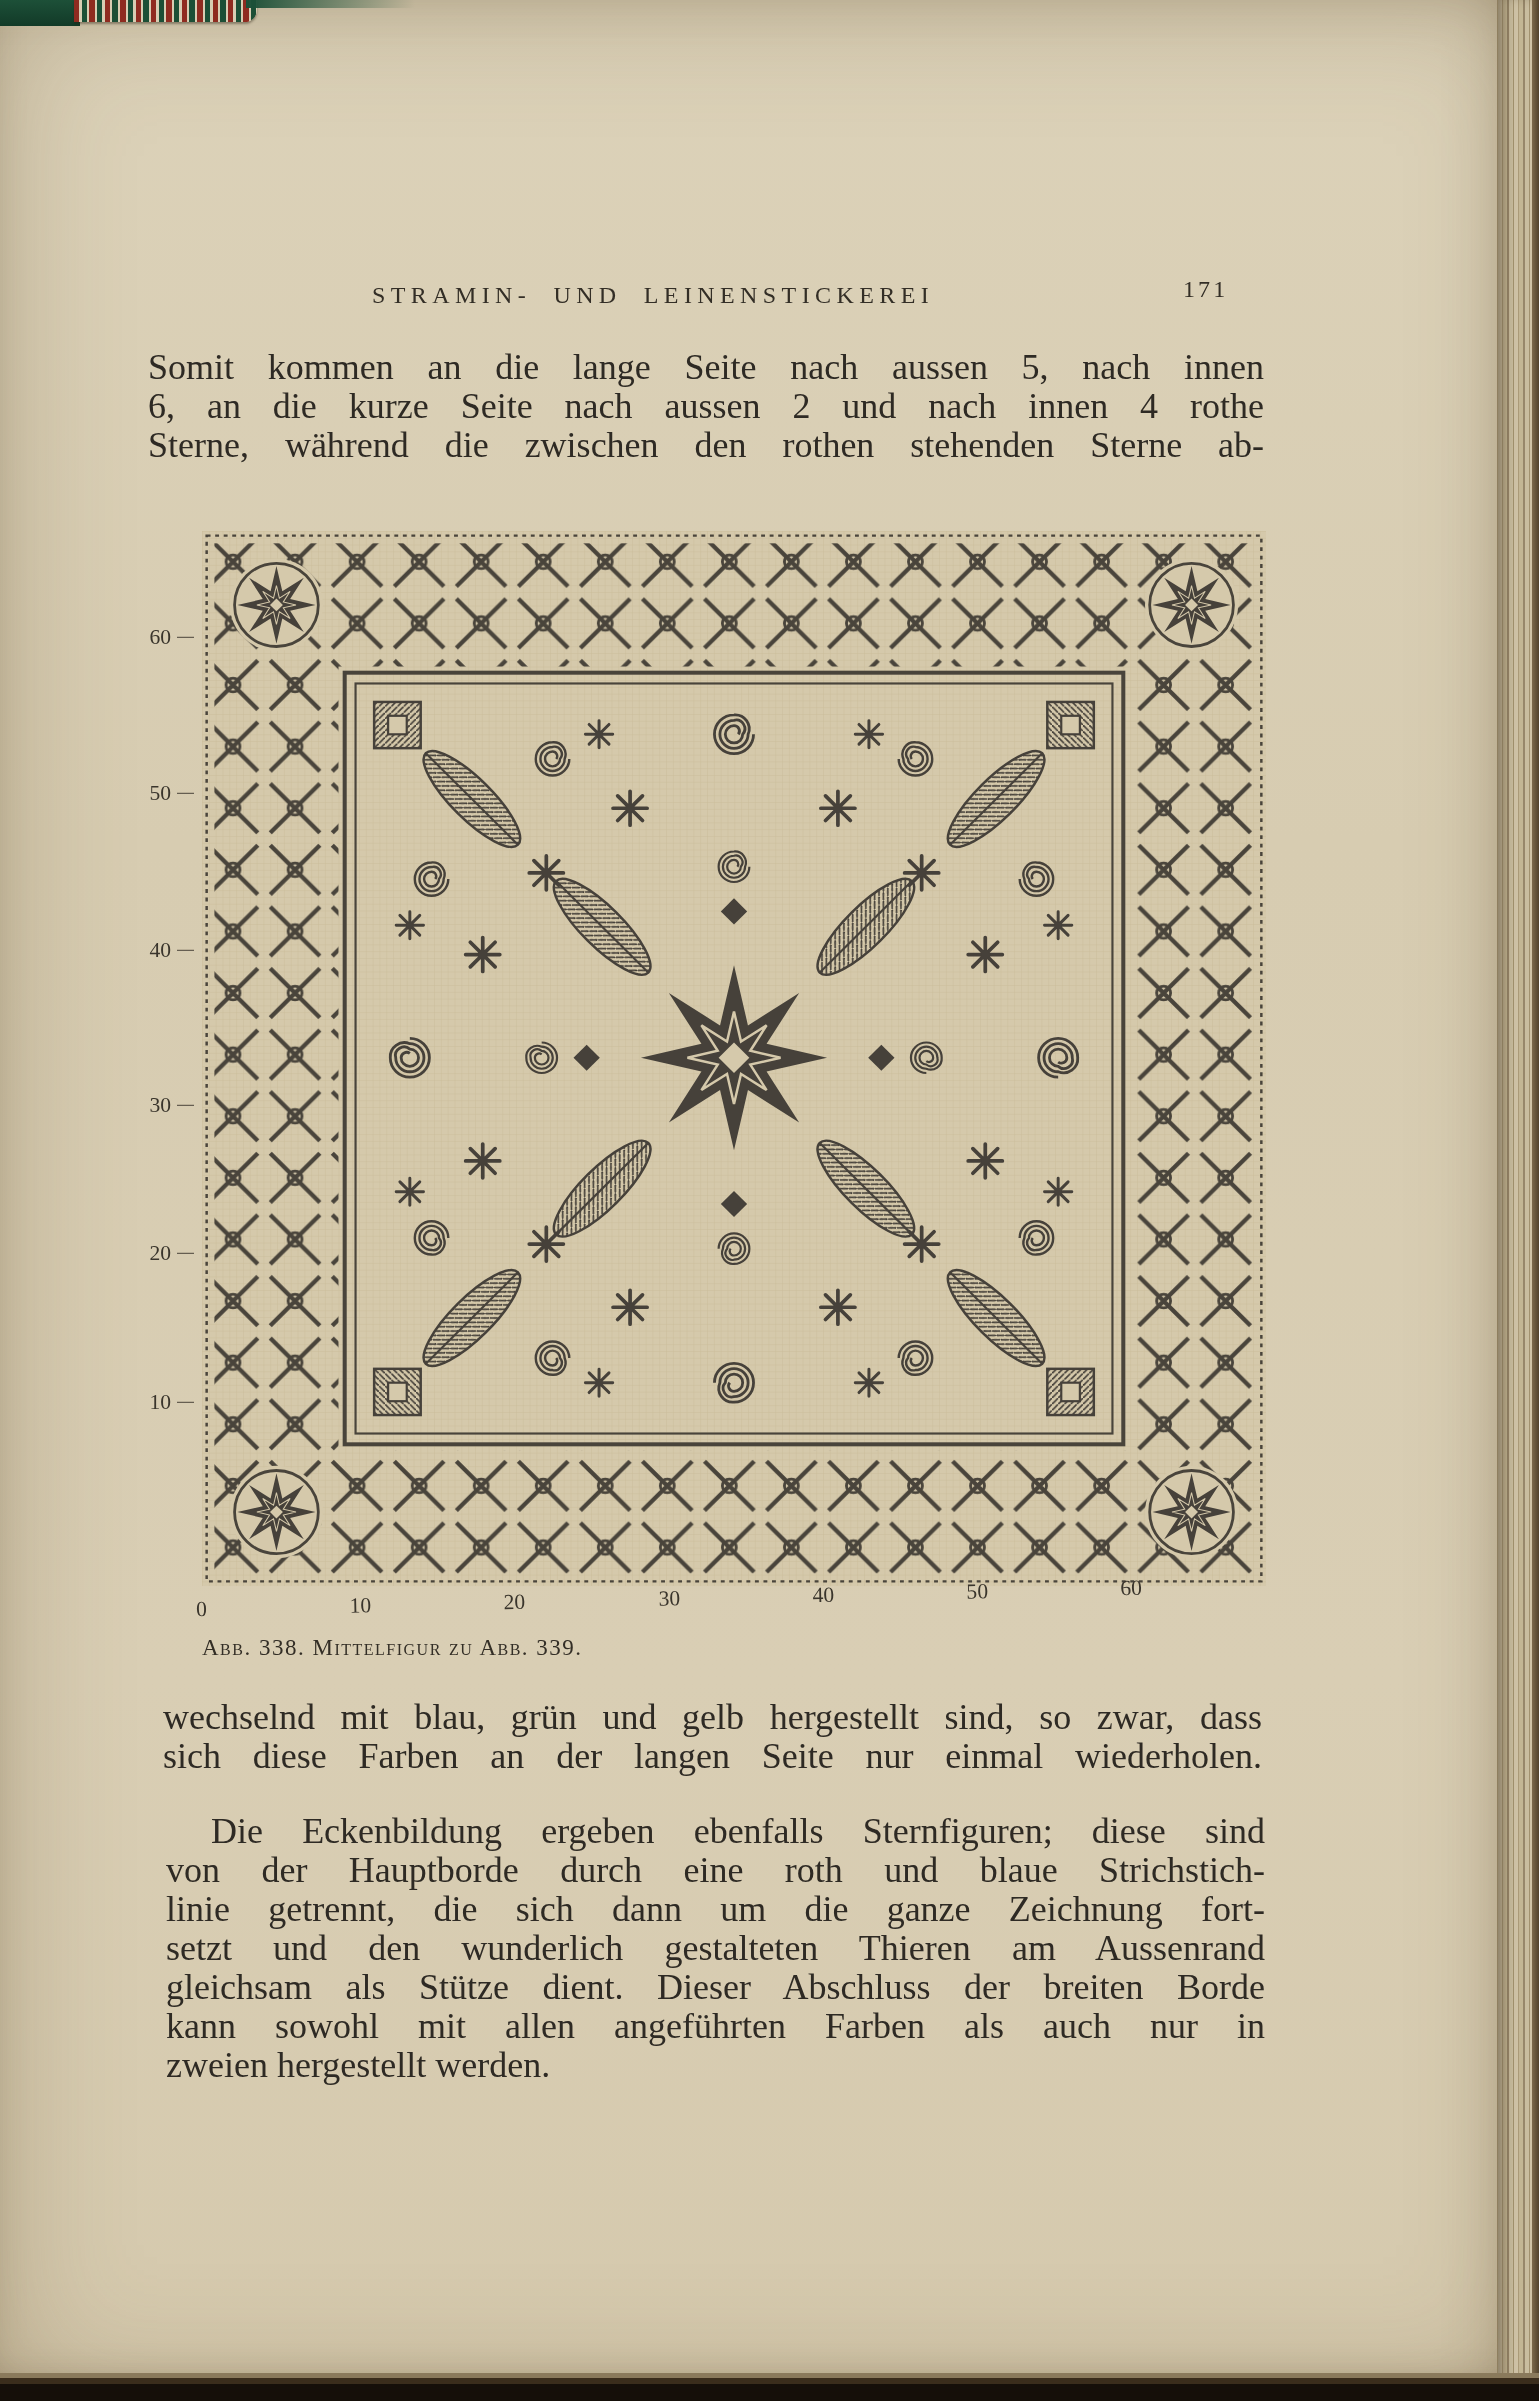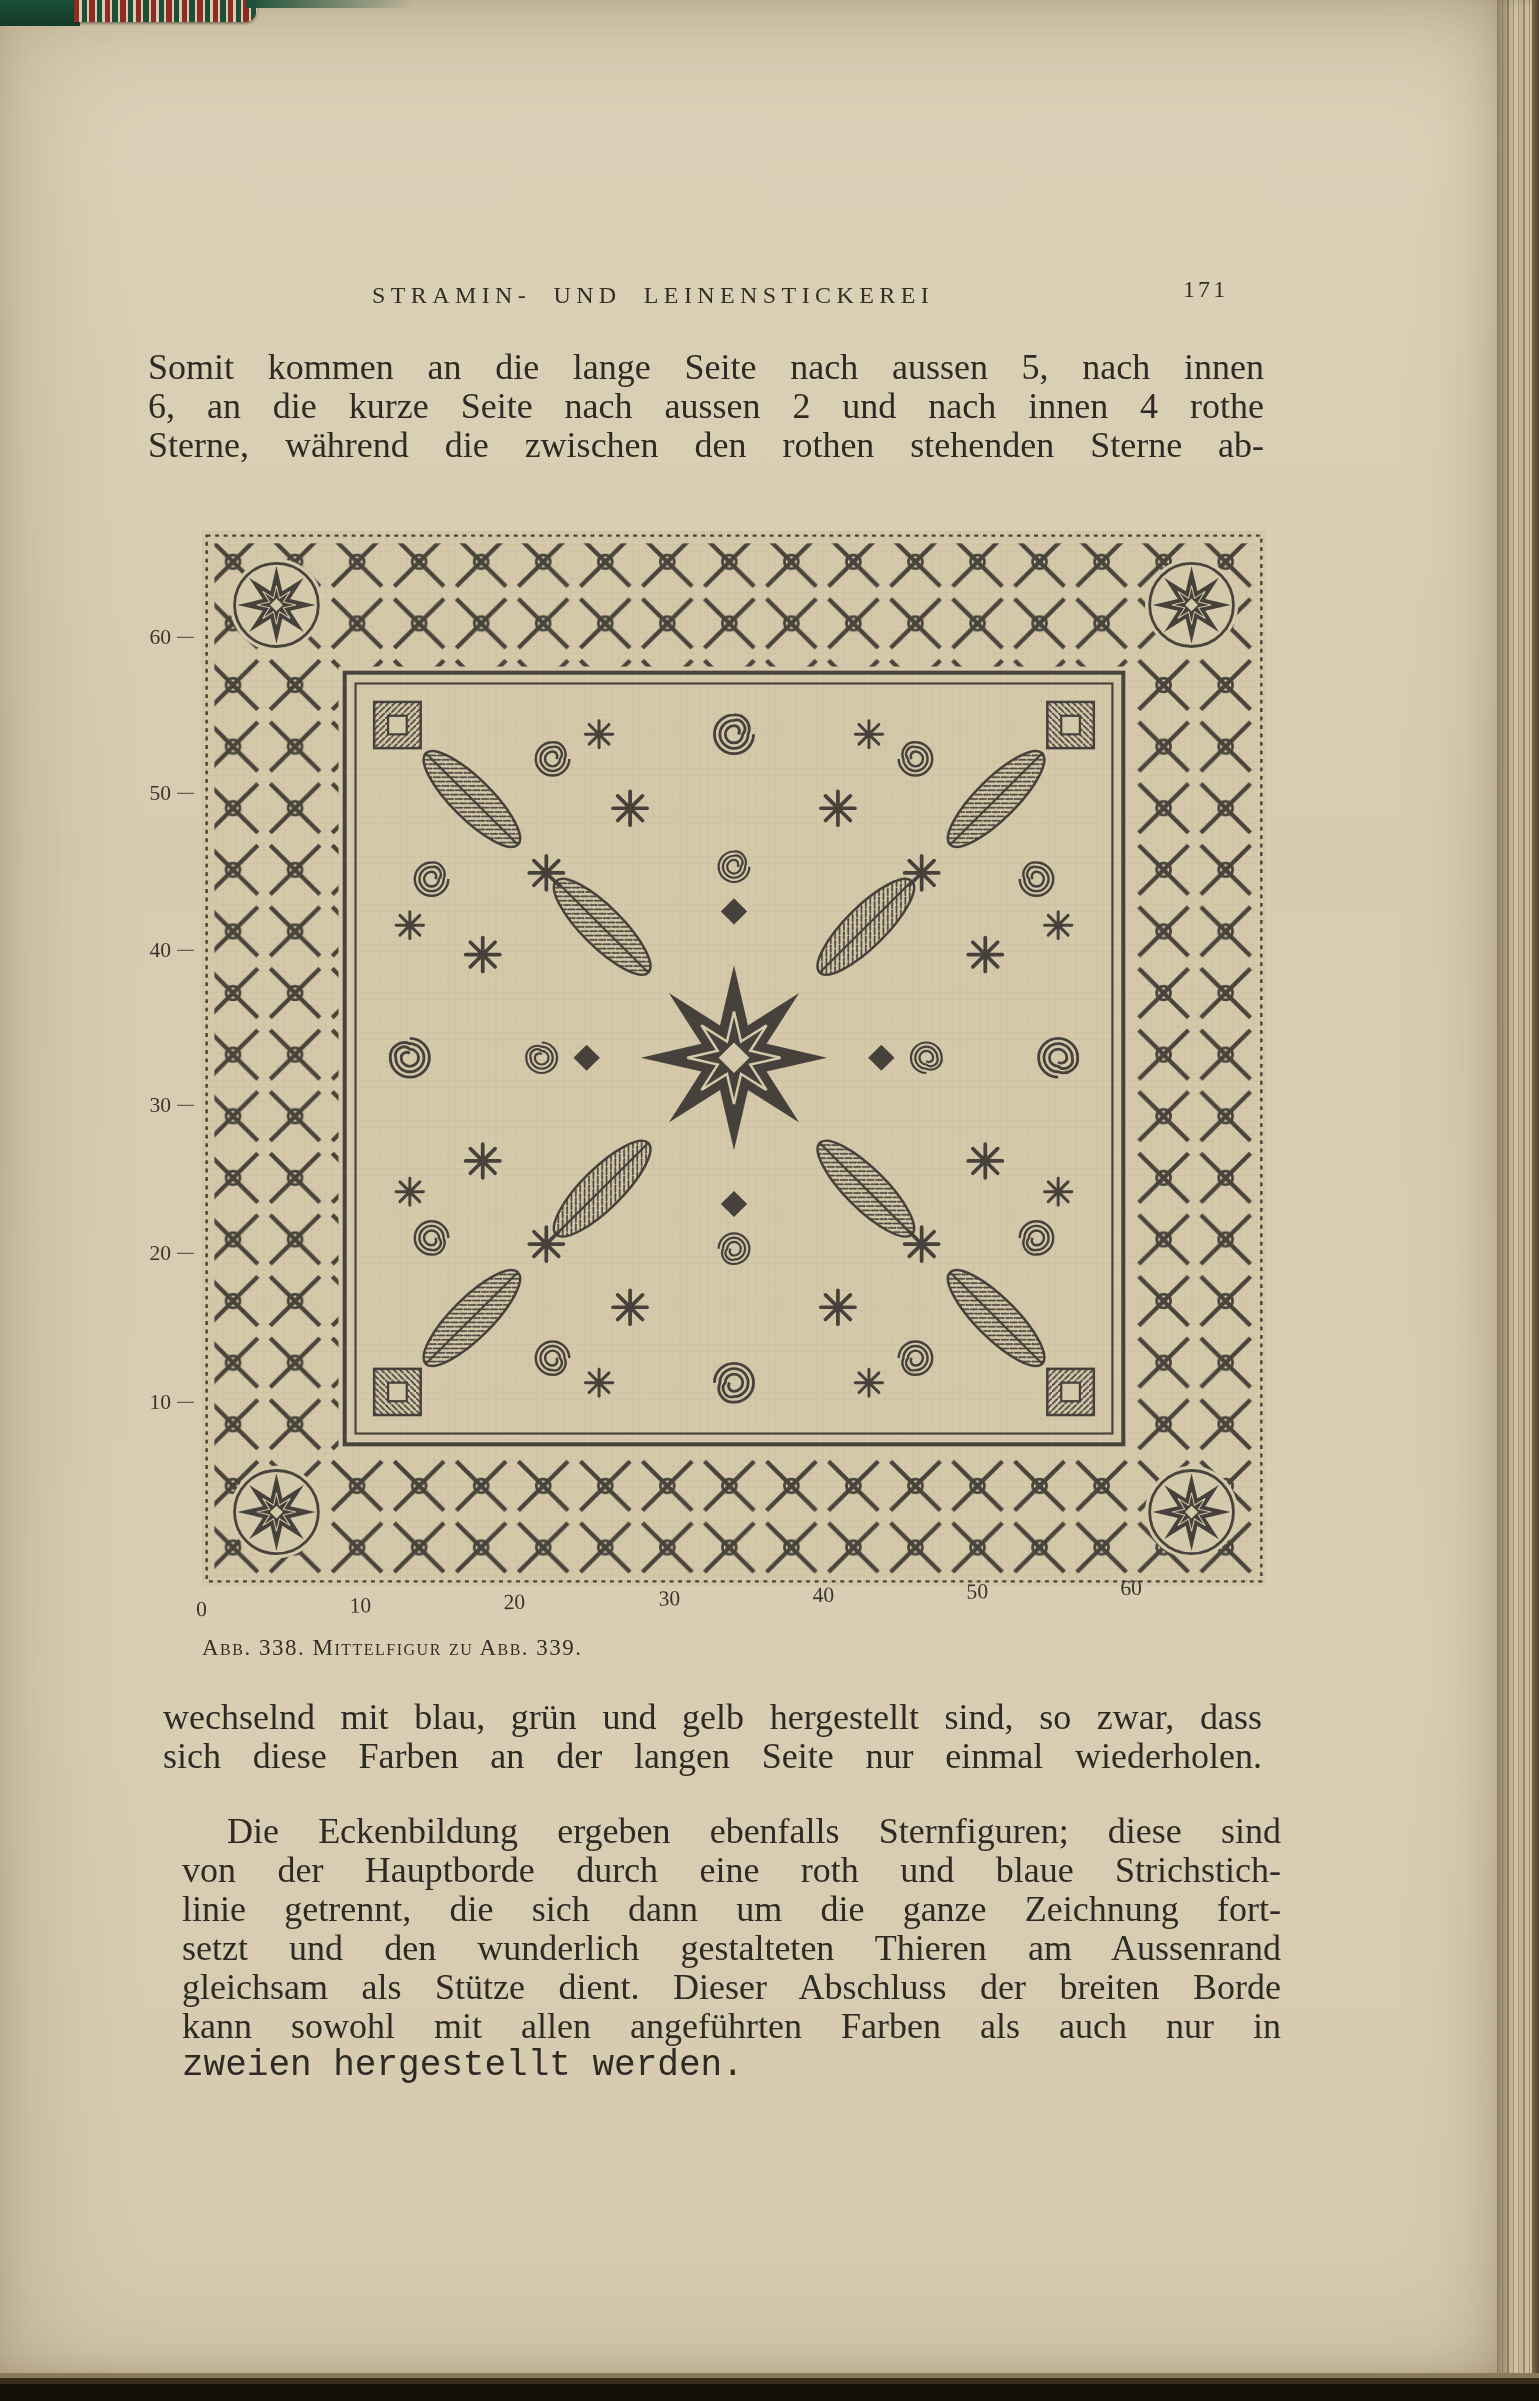--- a/index.html
+++ b/index.html
@@ -28,25 +28,25 @@
   .book-edge-right{position:absolute;top:0;right:0;width:7.7px;height:100%;
     background:linear-gradient(90deg,#7c6a4c,#4c3d28);}
   .book-edge-bottom{position:absolute;bottom:0;left:0;width:100%;height:28px;
     background:linear-gradient(180deg,#8a7a5c 0 4.6px,#3a2d1c 4.6px 11.5px,#150f09 11.5px 100%);}
   
   .header-title{position:absolute;top:282px;left:372px;font-size:24px;letter-spacing:5.4px;word-spacing:10.8px;color:#332e26;}
   .page-number{position:absolute;top:276px;left:1183px;font-size:24px;letter-spacing:3.1px;color:#332e26;}
   
   .para{position:absolute;font-size:36px;line-height:39px;}
   .para .line{text-align:justify;text-align-last:justify;}
-  .para .line.last{text-align-last:left;font-family:Liberation Mono, monospace;}
+  .para .line.last{text-align-last:left;}
   .para .line.indent{text-indent:45px;}
   #p1{top:348px;left:148px;width:1116px;}
   #p2{top:1698px;left:163px;width:1099px;}
-  #p3{top:1812px;left:182px;width:1099px;}
+  #p3{top:1812px;left:166px;width:1099px;}
   
   .figure-wrap{position:absolute;top:531px;left:202px;width:1056px;height:1055px;padding-left:8px;}
   .figure-wrap svg{position:absolute;inset:0;width:100%;height:100%;}
   .ytick{position:absolute;right:100%;margin-right:7.7px;width:74px;text-align:right;font-size:21.6px;color:#3a352c;white-space:nowrap;}
   .ytick::after{content:"";display:inline-block;width:17px;height:0;border-top:1.9px solid #4a443a;margin-left:6.2px;transform:translateY(-6.2px);}
   .yt0{top:94px}.yt1{top:250px}.yt2{top:407px}.yt3{top:562px}.yt4{top:710px}.yt5{top:859px}
   .xticks{position:absolute;left:0;top:1066px;width:100%;height:31px;transform:rotate(-1.3deg);transform-origin:left center;}
   .xtick{position:absolute;width:69px;text-align:center;font-size:21.6px;color:#3a352c;}
   .xt0{left:-35px}.xt1{left:124px}.xt2{left:278px}.xt3{left:433px}.xt4{left:587px}.xt5{left:741px}.xt6{left:895px}
   .figure-caption{position:absolute;top:1635px;left:202px;width:1056px;text-align:left;

